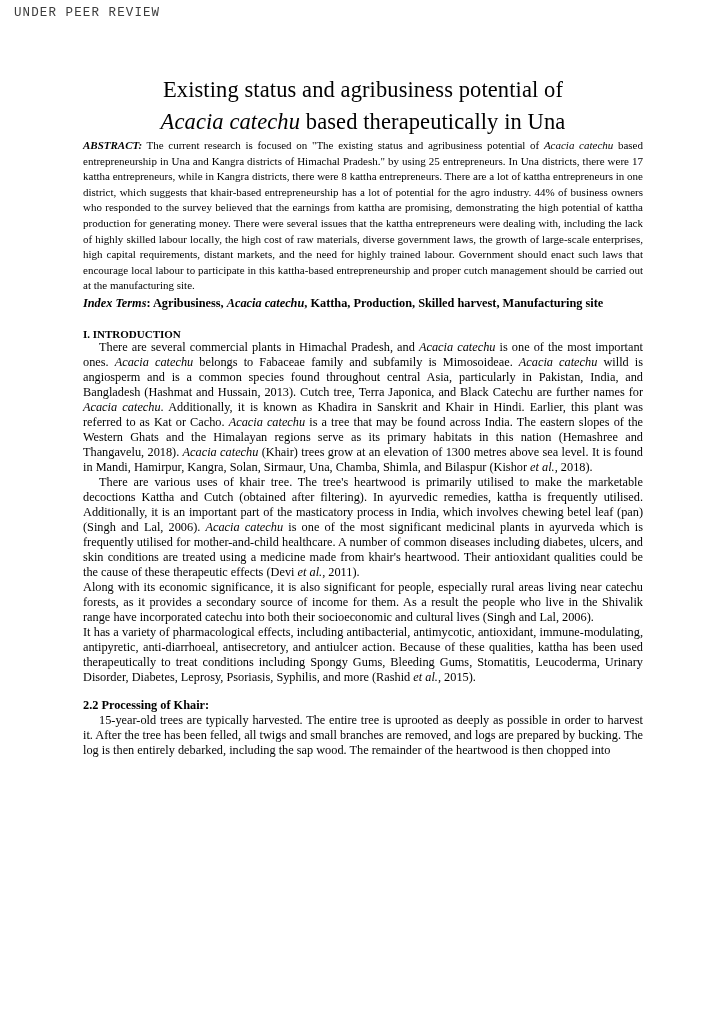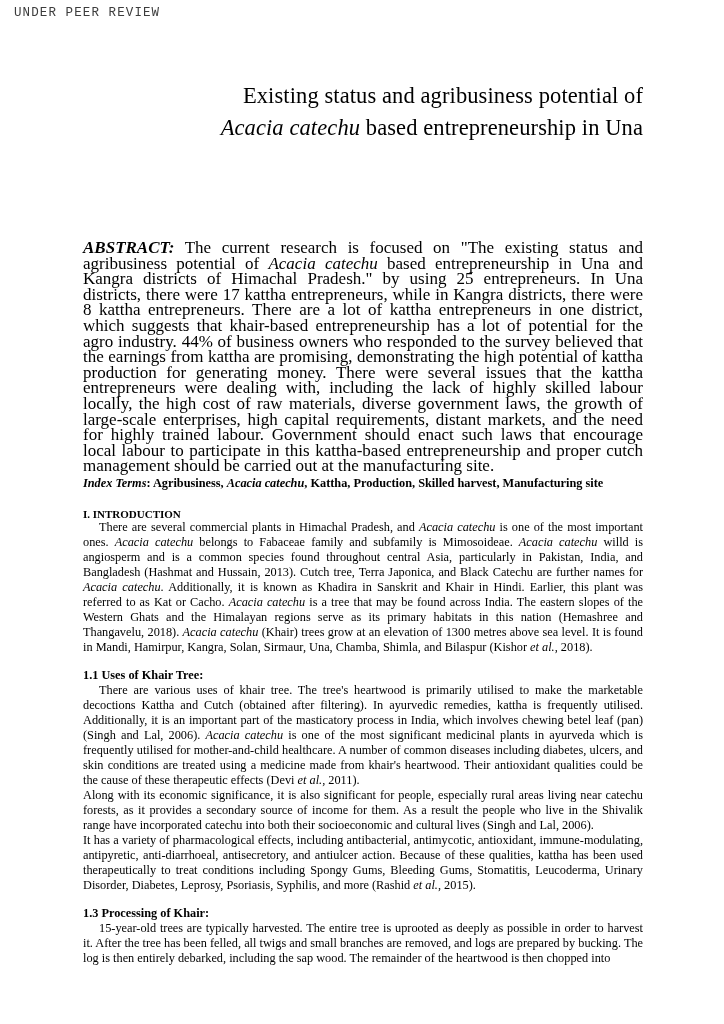--- a/index.html
+++ b/index.html
@@ -34,32 +34,31 @@
   .content {
     position: absolute;
     top: 74px;
     left: 83px;
     width: 560px;
   }
   .title {
     font-family: "Liberation Serif", serif;
     font-size: 22.5px;
     line-height: 32px;
-    text-align: right;
-    margin: 6px 0 0 0;
+    text-align: center;
+    margin: 0 0 0 0;
     font-weight: normal;
     letter-spacing: 0.1px;
   }
   .title .ital {
     font-style: italic;
   }
   .abstract {
-    margin-top: 96px;
     text-align: justify;
-    font-size: 17px;
+    font-size: 11px;
     line-height: 15.6px;
   }
   .abstract .lead {
     font-weight: bold;
     font-style: italic;
   }
   .ital { font-style: italic; }
   .bold { font-weight: bold; }
   .bolditalic { font-weight: bold; font-style: italic; margin-top: 36px; }
 
@@ -102,42 +101,41 @@
 <body>
 
 <div class="page">
 
   <div class="watermark">UNDER PEER REVIEW</div>
 
   <div class="content">
 
     <h1 class="title">
       <span>Existing status and agribusiness potential of</span><br>
-      <span class="ital">Acacia catechu</span><span> based entrepreneurship in Una</span><br>
+      <span class="ital">Acacia catechu</span><span> based therapeutically in Una</span><br>
     </h1>
 
     <div class="abstract">
       <span class="lead">ABSTRACT:</span><span> The current research is focused on "The existing status and agribusiness potential of </span><span class="ital">Acacia catechu</span><span> based entrepreneurship in Una and Kangra districts of Himachal Pradesh." by using 25 entrepreneurs. In Una districts, there were 17 kattha entrepreneurs, while in Kangra districts, there were 8 kattha entrepreneurs. There are a lot of kattha entrepreneurs in one district, which suggests that khair-based entrepreneurship has a lot of potential for the agro industry. 44% of business owners who responded to the survey believed that the earnings from kattha are promising, demonstrating the high potential of kattha production for generating money. There were several issues that the kattha entrepreneurs were dealing with, including the lack of highly skilled labour locally, the high cost of raw materials, diverse government laws, the growth of large-scale enterprises, high capital requirements, distant markets, and the need for highly trained labour. Government should enact such laws that encourage local labour to participate in this kattha-based entrepreneurship and proper cutch management should be carried out at the manufacturing site.</span>
     </div>
 
     <div class="indexterms">
       <span class="bolditalic">Index Terms</span><span class="bold">: </span><span class="bold">Agribusiness, </span><span class="bolditalic">Acacia catechu</span><span class="bold">, Kattha, Production, Skilled harvest,  Manufacturing site</span>
     </div>
 
     <div class="section-head">I. INTRODUCTION</div>
     <p class="body after-head">
       <span>There are several commercial plants in Himachal Pradesh, and </span><span class="ital">Acacia catechu</span><span> is one of the most important ones. </span><span class="ital">Acacia catechu</span><span> belongs to Fabaceae family and subfamily is Mimosoideae. </span><span class="ital">Acacia catechu</span><span> willd is angiosperm and is a common species found throughout central Asia, particularly in Pakistan, India, and Bangladesh (Hashmat and Hussain, 2013). Cutch tree, Terra Japonica, and Black Catechu are further names for </span><span class="ital">Acacia catechu</span><span>. Additionally, it is known as Khadira in Sanskrit and Khair in Hindi. Earlier, this plant was referred to as Kat or Cacho. </span><span class="ital">Acacia catechu</span><span> is a tree that may be found across India. The eastern slopes of the Western Ghats and the Himalayan regions serve as its primary habitats in this nation (Hemashree and Thangavelu, 2018). </span><span class="ital">Acacia catechu</span><span> (Khair) trees grow at an elevation of 1300 metres above sea level. It is found in Mandi, Hamirpur, Kangra, Solan, Sirmaur, Una, Chamba, Shimla, and Bilaspur (Kishor </span><span class="ital">et al.</span><span>, 2018).</span>
     </p>
 
-    <div class="sub-head">1.1 Uses of Khair Tree:</div>
     <p class="body after-head">
       <span>There are various uses of khair tree. The tree's heartwood is primarily utilised to make the marketable decoctions Kattha and Cutch (obtained after filtering). In ayurvedic remedies, kattha is frequently utilised. Additionally, it is an important part of the masticatory process in India, which involves chewing betel leaf (pan) (Singh and Lal, 2006). </span><span class="ital">Acacia catechu</span><span> is one of the most significant medicinal plants in ayurveda which is frequently utilised for mother-and-child healthcare. A number of common diseases including diabetes, ulcers, and skin conditions are treated using a medicine made from khair's heartwood. Their antioxidant qualities could be the cause of these therapeutic effects (Devi </span><span class="ital">et al.</span><span>, 2011).</span>
     </p>
     <p class="body noindent">Along with its economic significance, it is also significant for people, especially rural areas living near catechu forests, as it provides a secondary source of income for them. As a result the people who live in the Shivalik range have incorporated catechu into both their socioeconomic and cultural lives (Singh and Lal, 2006).</p>
     <p class="body noindent">
       <span>It has a variety of pharmacological effects, including antibacterial, antimycotic, antioxidant, immune-modulating, antipyretic, anti-diarrhoeal, antisecretory, and antiulcer action. Because of these qualities, kattha has been used therapeutically to treat conditions including Spongy Gums, Bleeding Gums, Stomatitis, Leucoderma, Urinary Disorder, Diabetes, Leprosy, Psoriasis, Syphilis, and more (Rashid </span><span class="ital">et al.</span><span>, 2015).</span>
     </p>
 
-    <div class="sub-head">1.3 Processing of Khair:</div>
+    <div class="sub-head">2.2 Processing of Khair:</div>
     <p class="body after-head">15-year-old trees are typically harvested. The entire tree is uprooted as deeply as possible in order to harvest it. After the tree has been felled, all twigs and small branches are removed, and logs are prepared by bucking. The log is then entirely debarked, including the sap wood. The remainder of the heartwood is then chopped into</p>
 
   </div>
 </div>
 
 </body></html>

